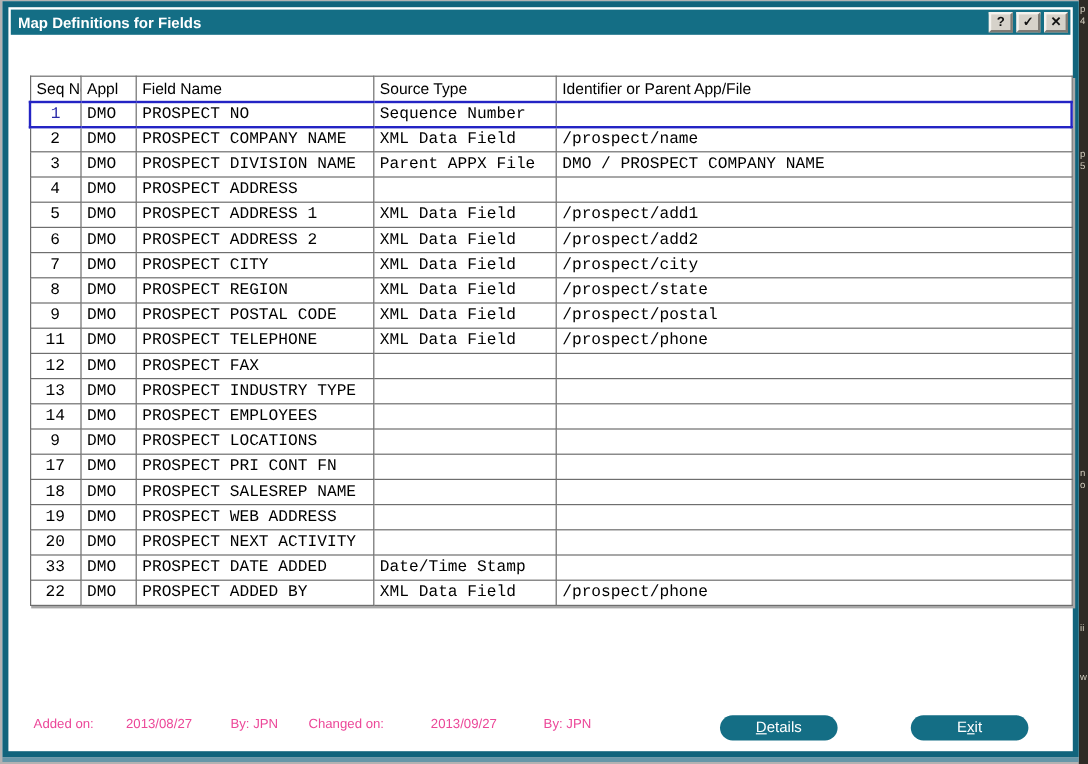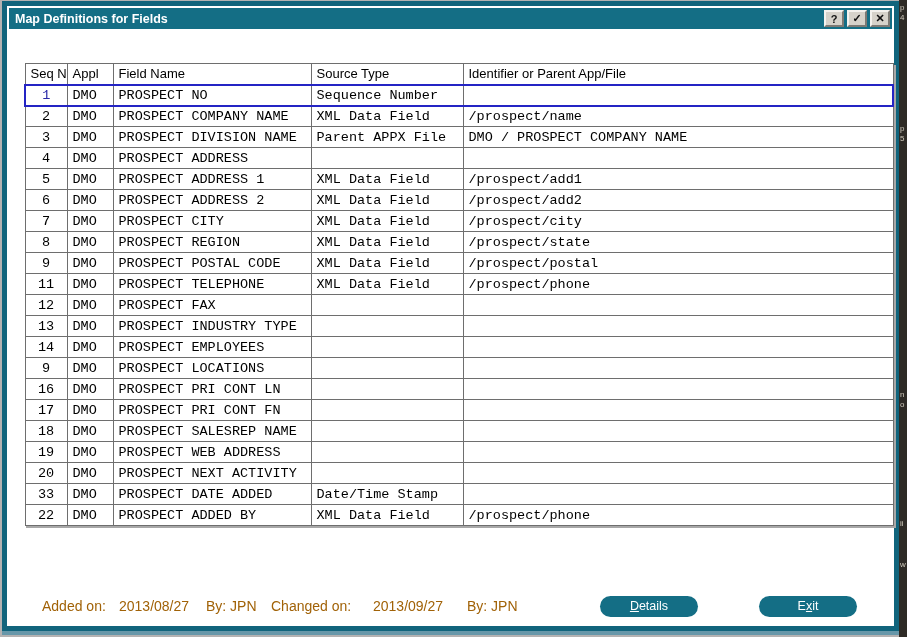--- a/index.html
+++ b/index.html
@@ -69,21 +69,21 @@
   table.grid td{
     font-family:"Liberation Mono","DejaVu Sans Mono",monospace;
     font-size:13.5px;color:#000;
   }
   table.grid td.seq{text-align:center;padding:0;}
   tr.selected td{border-top:2px solid #2424c4;border-bottom:2px solid #2424c4;}
   tr.selected td:first-child{border-left:2px solid #2424c4;}
   tr.selected td:last-child{border-right:2px solid #2424c4;}
   tr.selected td.seq{color:#2a2aa8;}
   
-  .status{position:absolute;left:14px;top:553px;width:100%;height:20px;font-size:14px;color:#a16207;}
+  .status{position:absolute;left:0;top:553px;width:100%;height:20px;font-size:11px;color:#ec4899;}
   .status span{position:absolute;white-space:nowrap;}
   .st-added-label{left:21px;}
   .st-added-val{left:98px;}
   .st-addedby{left:185px;}
   .st-changed-label{left:250px;text-align:right;}
   .st-changed-val{left:352px;}
   .st-changedby{left:446px;}
   
   .pill-btn{
     position:absolute;top:551px;width:98px;height:21px;
@@ -236,27 +236,20 @@
             <td></td>
           </tr>
           <tr>
             <td class="seq">9</td>
             <td>DMO</td>
             <td>PROSPECT LOCATIONS</td>
             <td></td>
             <td></td>
           </tr>
           <tr>
-            <td class="seq">16</td>
-            <td>DMO</td>
-            <td>PROSPECT PRI CONT LN</td>
-            <td></td>
-            <td></td>
-          </tr>
-          <tr>
             <td class="seq">17</td>
             <td>DMO</td>
             <td>PROSPECT PRI CONT FN</td>
             <td></td>
             <td></td>
           </tr>
           <tr>
             <td class="seq">18</td>
             <td>DMO</td>
             <td>PROSPECT SALESREP NAME</td>

